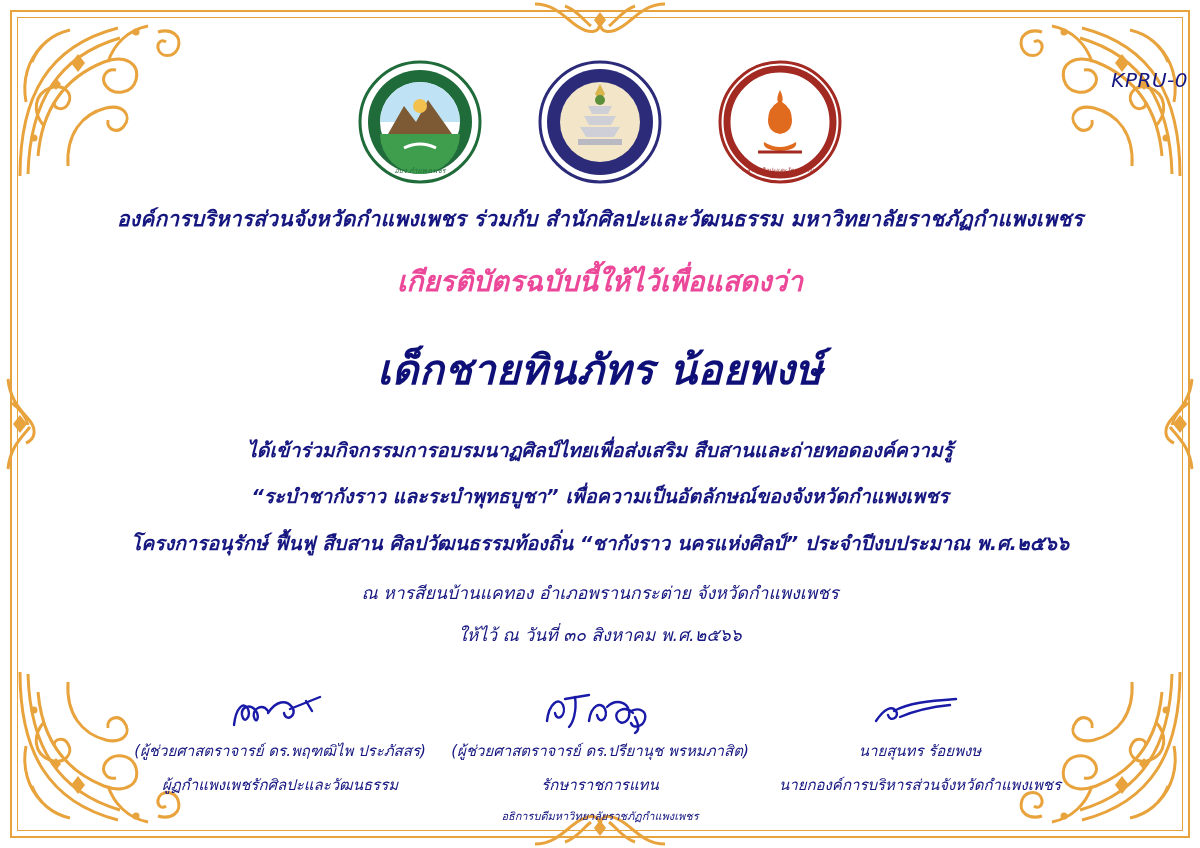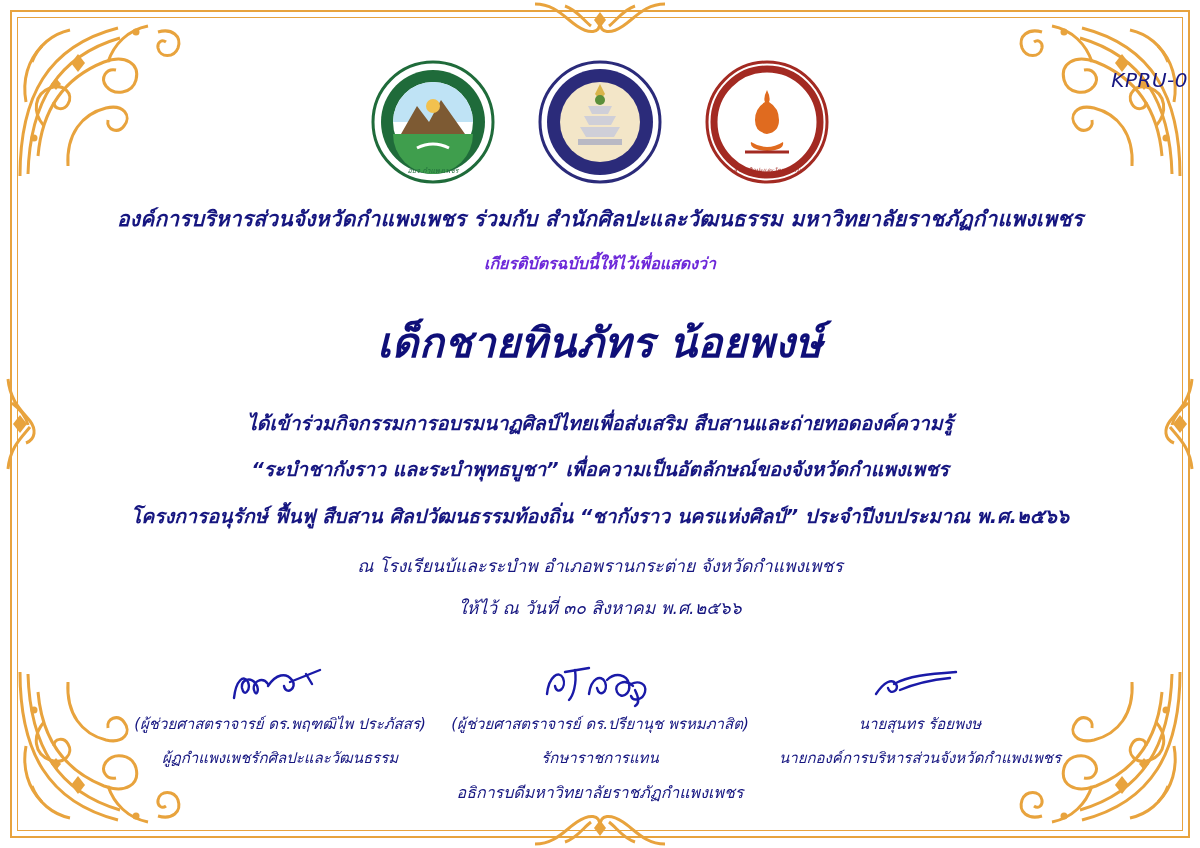--- a/index.html
+++ b/index.html
@@ -94,43 +94,43 @@
     color: #161680;
     letter-spacing: 0.5px;
     white-space: nowrap;
   }
 
   
   .logos {
     display: flex;
     justify-content: center;
     align-items: flex-end;
-    gap: 43px;
+    gap: 56px;
     margin-top: 10px;
     margin-bottom: 18px;
   }
   .logo {
     width: 124px;
     height: 124px;
     position: relative;
   }
   .logo svg { width: 100%; height: 100%; display: block; }
 
   .line-org {
     font-size: 21px;
     font-weight: bold;
     color: #161680;
     margin-top: 4px;
     letter-spacing: 0.2px;
   }
   .line-sub {
-    font-size: 16px;
+    font-size: 28px;
     font-weight: bold;
-    color: #6d28d9;
-    margin-top: 16px;
+    color: #ec4899;
+    margin-top: 24px;
   }
   .recipient {
     font-size: 41px;
     font-weight: bold;
     color: #0f0f78;
     margin-top: 34px;
     letter-spacing: 0.5px;
   }
   .body-line {
     font-size: 19.5px;
@@ -172,21 +172,21 @@
     font-size: 15px;
     color: #161680;
     margin-top: 4px;
   }
   .sig-role {
     font-size: 15px;
     color: #161680;
     margin-top: 10px;
   }
   .sig-role2 {
-    font-size: 16px;
+    font-size: 11px;
     color: #161680;
     margin-top: 10px;
   }
 </style>
 </head>
 <body>
 
 <div class="certificate">
 
   <div class="border-outer"></div>
@@ -372,21 +372,21 @@
 
     <div class="line-org">องค์การบริหารส่วนจังหวัดกำแพงเพชร ร่วมกับ สำนักศิลปะและวัฒนธรรม มหาวิทยาลัยราชภัฏกำแพงเพชร</div>
     <div class="line-sub">เกียรติบัตรฉบับนี้ให้ไว้เพื่อแสดงว่า</div>
 
     <div class="recipient">เด็กชายทินภัทร  น้อยพงษ์</div>
 
     <div class="body-line first">ได้เข้าร่วมกิจกรรมการอบรมนาฏศิลป์ไทยเพื่อส่งเสริม สืบสานและถ่ายทอดองค์ความรู้</div>
     <div class="body-line">“ระบำชากังราว และระบำพุทธบูชา” เพื่อความเป็นอัตลักษณ์ของจังหวัดกำแพงเพชร</div>
     <div class="body-line">โครงการอนุรักษ์ ฟื้นฟู สืบสาน ศิลปวัฒนธรรมท้องถิ่น  “ชากังราว นครแห่งศิลป์” ประจำปีงบประมาณ พ.ศ.๒๕๖๖</div>
 
-    <div class="venue-line">ณ โรงเรียนบ้และระบำพ อำเภอพรานกระต่าย จังหวัดกำแพงเพชร</div>
+    <div class="venue-line">ณ หารสียนบ้านแคทอง อำเภอพรานกระต่าย จังหวัดกำแพงเพชร</div>
     <div class="date-line">ให้ไว้  ณ วันที่ ๓๐ สิงหาคม พ.ศ.๒๕๖๖</div>
 
     <div class="signatures">
 
       <div class="sig-block">
         <div class="sig-mark">
           <svg width="120" height="44" viewBox="0 0 120 44" xmlns="http://www.w3.org/2000/svg">
             <g fill="none" stroke="#1a1aa8" stroke-width="2.4" stroke-linecap="round">
               <path d="M14 34 C16 16 24 10 28 18 C31 26 24 34 22 24 C21 16 30 12 36 20 C40 26 36 34 34 26 C32 18 42 12 48 20"></path>
               <path d="M48 22 C56 10 66 8 72 16 C78 24 66 32 64 22"></path>

